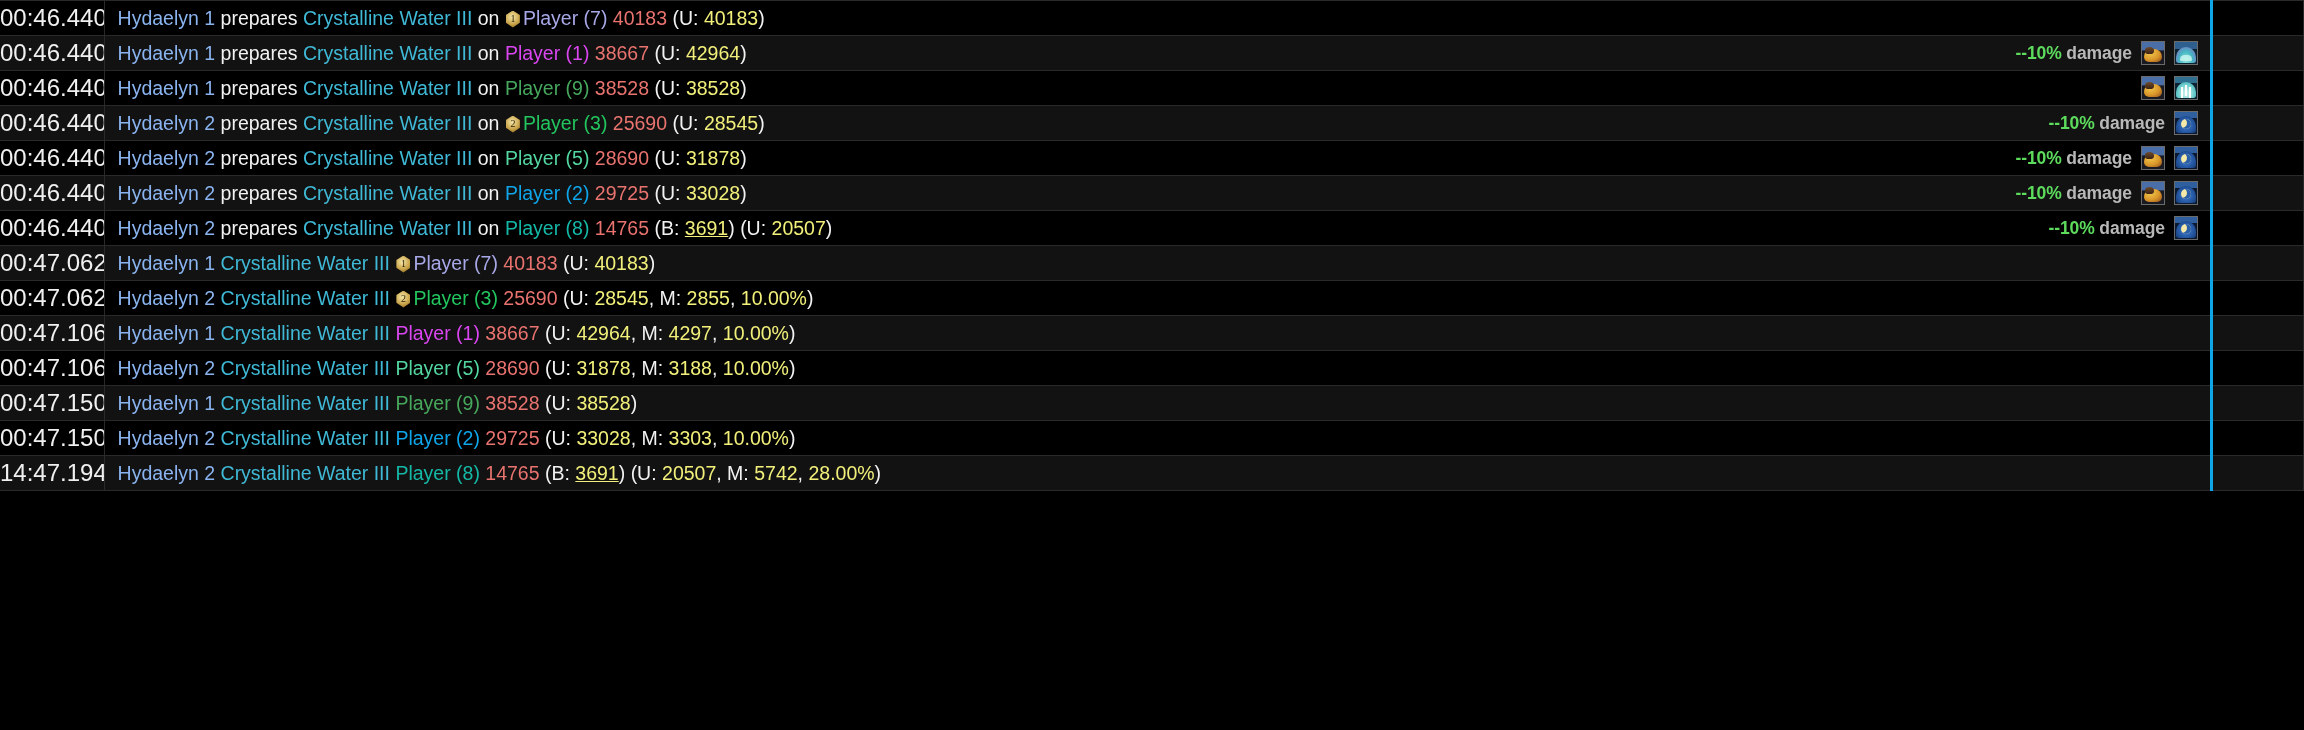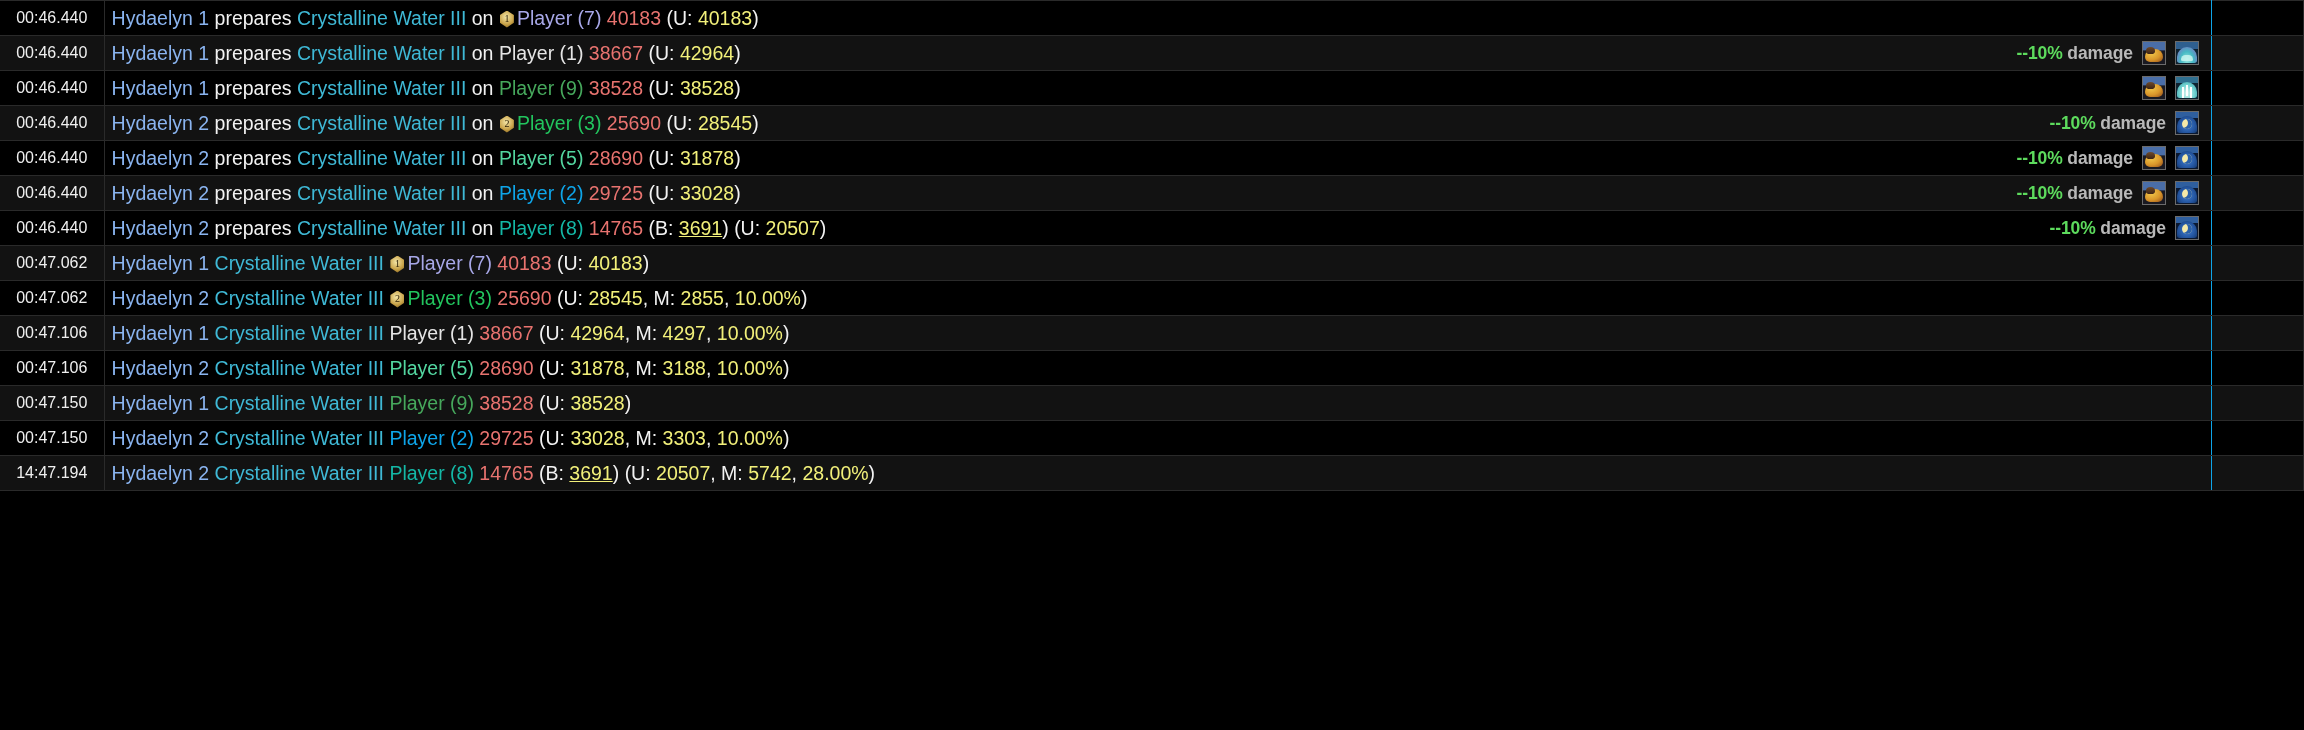--- a/index.html
+++ b/index.html
@@ -36,27 +36,27 @@
     box-sizing: border-box;
     overflow: hidden;
     white-space: nowrap;
   }
 
   .col-time {
     width: 104px;
     border-right: 1px solid #2a2a2a;
     text-align: center;
     color: #f0f0f0;
-    font-size: 16px;
+    font-size: 24px;
     letter-spacing: 0px;
   }
   .col-msg {
     width: 2106px;
-    border-right: 1px solid #0ea5e9;
-    padding-left: 7px;
+    border-right: 3px solid #0ea5e9;
+    padding-left: 13px;
     padding-right: 10px;
     font-size: 19.5px;
     position: relative;
   }
   .col-tail {
     width: 92px;
     border-right: 1px solid #2a2a2a;
   }
 
   .msg-wrap {
@@ -83,21 +83,21 @@
 
   
   .c-white   { color: #f2f2f2; }
   .c-source  { color: #8ab4f0; }
   .c-ability { color: #3fb9d6; }
   .c-dmg     { color: #e8736f; }
   .c-u       { color: #f2f07a; }
   .c-b       { color: #f2f07a; text-decoration: underline; }
 
   
-  .p-1 { color: #e5e5e5; }
+  .p-1 { color: #d946ef; }
   .p-2 { color: #0ea5e9; }
   .p-3 { color: #22c55e; }
   .p-5 { color: #53d6a0; }
   .p-7 { color: #a8a8e8; }
   .p-8 { color: #14b8a6; }
   .p-9 { color: #46a85c; }
 
   .buff-text {
     color: #b8b8b8;
     font-size: 17.5px;

